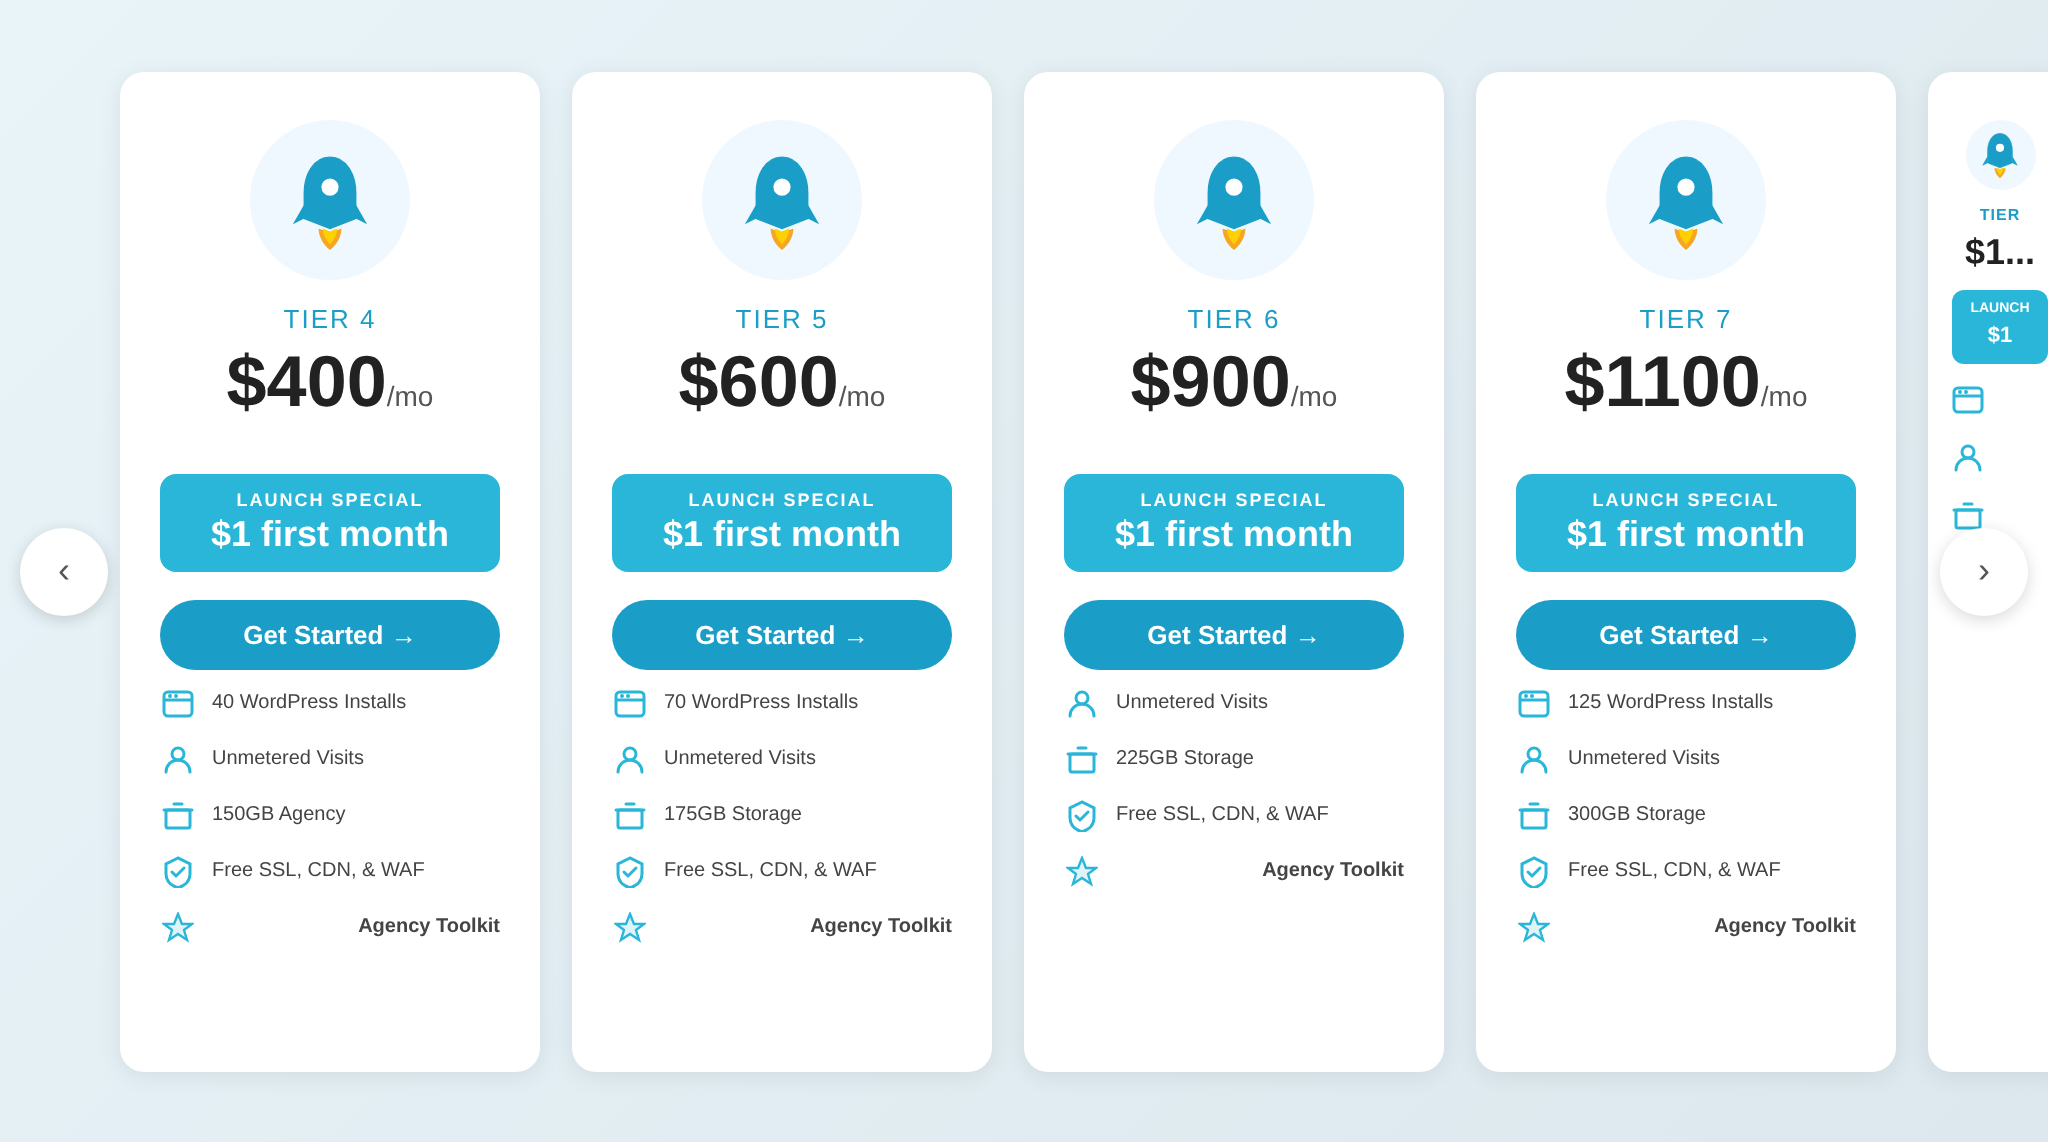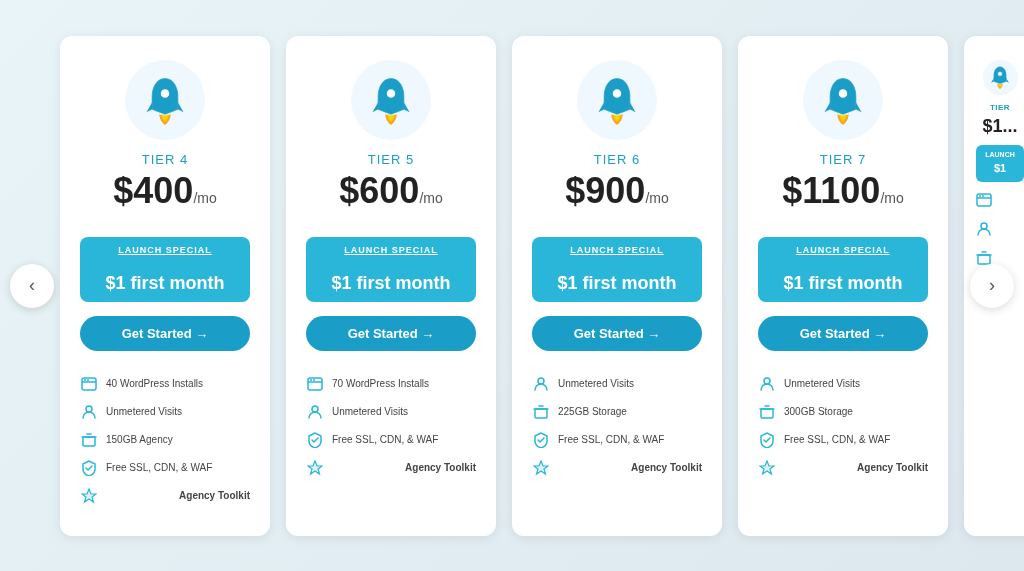--- a/index.html
+++ b/index.html
@@ -112,39 +112,38 @@
       width: 100%;
       margin-bottom: 14px;
     }
     .launch-badge .launch-label {
       font-size: 9px;
       font-weight: 700;
       color: white;
       letter-spacing: 1px;
       text-transform: uppercase;
       display: block;
-      margin-bottom: 18px;
-      text-decoration: underline;
+      margin-bottom: 2px;
     }
     .launch-badge .launch-price {
       font-size: 18px;
       font-weight: 700;
       color: white;
       display: block;
     }
     .get-started-btn {
       background: #1a9ec8;
       color: white;
       border: none;
       border-radius: 25px;
       padding: 10px 24px;
       font-size: 13px;
       font-weight: 600;
       cursor: pointer;
-      margin-bottom: 24px;
+      margin-bottom: 8px;
       display: flex;
       align-items: center;
       gap: 6px;
       width: 100%;
       justify-content: center;
     }
     .features-list {
       list-style: none;
       width: 100%;
       display: flex;
@@ -302,20 +301,29 @@
         <li class="feature-item">
           <span class="feature-icon">
               <svg width="16" height="16" viewBox="0 0 16 16" fill="none">
                 <circle cx="8" cy="5" r="3" stroke="#29b6d8" stroke-width="1.5"></circle>
                 <path d="M2 14c0-3.3 2.7-6 6-6s6 2.7 6 6" stroke="#29b6d8" stroke-width="1.5" stroke-linecap="round"></path>
               </svg>
             </span>
           <span>Unmetered Visits</span>
         </li>
 
+        <li class="feature-item">
+          <span class="feature-icon">
+              <svg width="16" height="16" viewBox="0 0 16 16" fill="none">
+                <rect x="2" y="5" width="12" height="9" rx="1" stroke="#29b6d8" stroke-width="1.5"></rect>
+                <path d="M1 5h14M6 2h4" stroke="#29b6d8" stroke-width="1.5" stroke-linecap="round"></path>
+              </svg>
+            </span>
+          <span>175GB Storage</span>
+        </li>
 
         <li class="feature-item">
           <span class="feature-icon">
               <svg width="16" height="16" viewBox="0 0 16 16" fill="none">
                 <path d="M8 1L2 4v5c0 3.5 2.5 5.8 6 7 3.5-1.2 6-3.5 6-7V4L8 1z" stroke="#29b6d8" stroke-width="1.5"></path>
                 <path d="M5 8l2 2 4-4" stroke="#29b6d8" stroke-width="1.5" stroke-linecap="round" stroke-linejoin="round"></path>
               </svg>
             </span>
           <span>Free SSL, CDN, &amp; WAF</span>
         </li>
@@ -416,20 +424,31 @@
     </div>
     <div class="tier-label">TIER 7</div>
     <div class="price">$1100<span>/mo</span></div>
     <div class="launch-badge">
       <span class="launch-label">LAUNCH SPECIAL</span>
       <span class="launch-price">$1 first month</span>
     </div>
     <button class="get-started-btn">Get Started →</button>
     <ul class="features-list">
 
+        <li class="feature-item">
+          <span class="feature-icon">
+              <svg width="16" height="16" viewBox="0 0 16 16" fill="none">
+                <rect x="1" y="2" width="14" height="12" rx="2" stroke="#29b6d8" stroke-width="1.5"></rect>
+                <line x1="1" y1="6" x2="15" y2="6" stroke="#29b6d8" stroke-width="1.5"></line>
+                <circle cx="4" cy="4" r="1" fill="#29b6d8"></circle>
+                <circle cx="7" cy="4" r="1" fill="#29b6d8"></circle>
+              </svg>
+            </span>
+          <span>125 WordPress Installs</span>
+        </li>
 
         <li class="feature-item">
           <span class="feature-icon">
               <svg width="16" height="16" viewBox="0 0 16 16" fill="none">
                 <circle cx="8" cy="5" r="3" stroke="#29b6d8" stroke-width="1.5"></circle>
                 <path d="M2 14c0-3.3 2.7-6 6-6s6 2.7 6 6" stroke="#29b6d8" stroke-width="1.5" stroke-linecap="round"></path>
               </svg>
             </span>
           <span>Unmetered Visits</span>
         </li>

